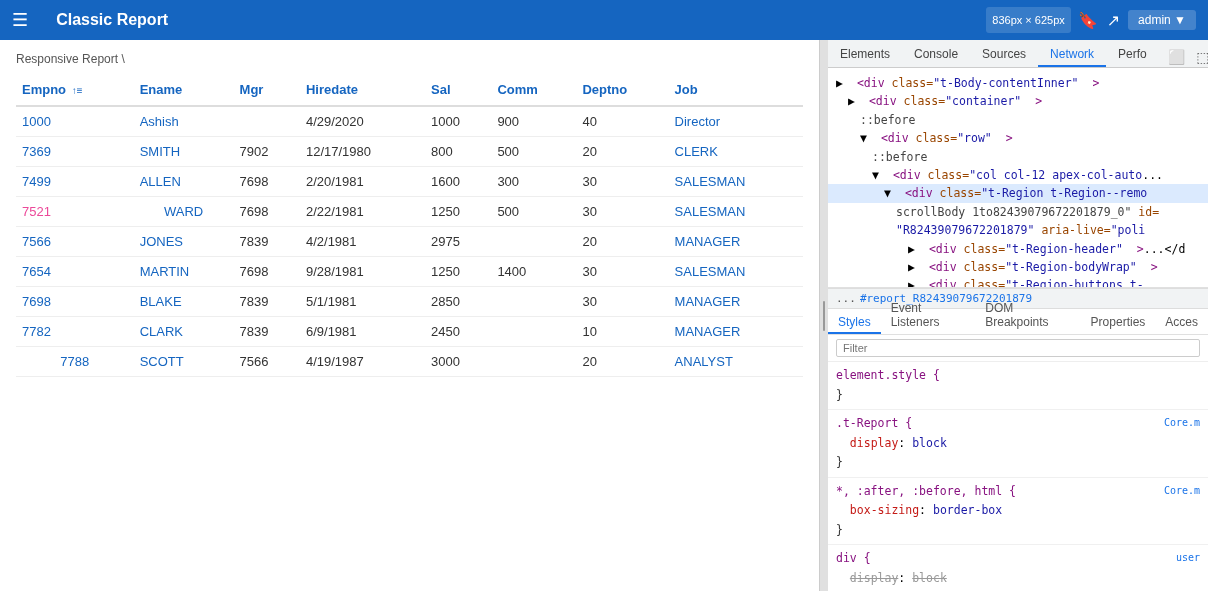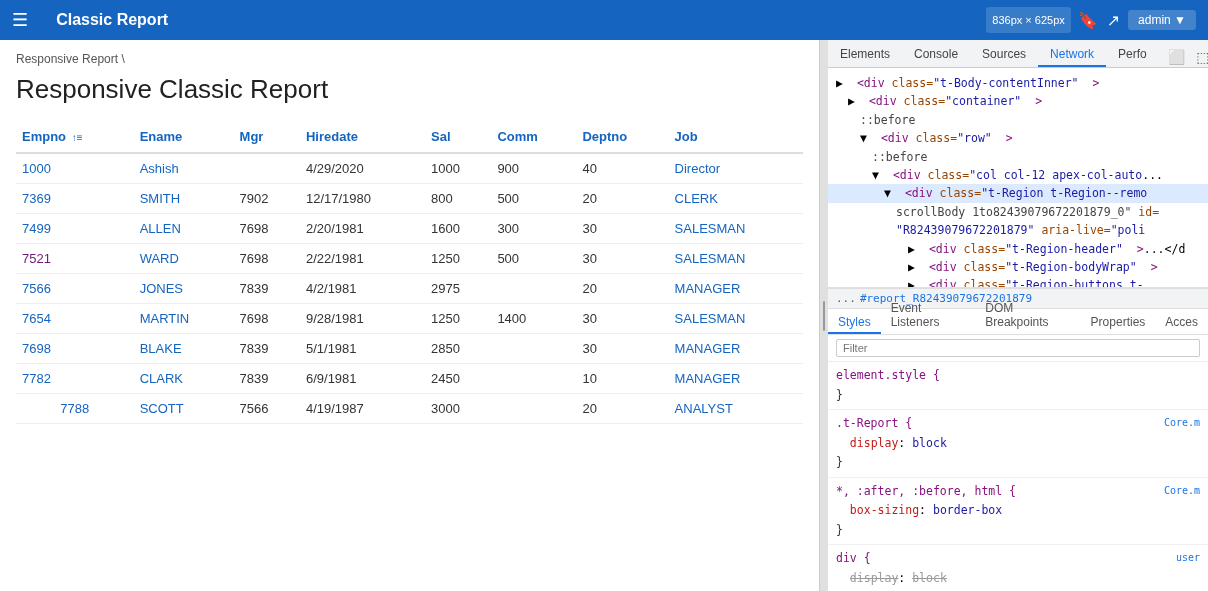--- a/index.html
+++ b/index.html
@@ -283,21 +283,20 @@
   </div>
 </div>
 
 <div class="main-split">
 
   <div class="report-panel">
     <div class="breadcrumb">
       <span>Responsive Report</span>
       <span> \ </span>
     </div>
-    <div class="report-title">Responsive Classic Report</div>
     <table class="report-table">
       <thead>
         <tr>
           <th>Empno <span class="sort-icon">↑≡</span></th>
           <th>Ename</th>
           <th>Mgr</th>
           <th>Hiredate</th>
           <th>Sal</th>
           <th>Comm</th>
           <th>Deptno</th>
@@ -329,22 +328,22 @@
             <td style="color: rgb(21, 101, 192);">7499</td>
             <td style="color: rgb(21, 101, 192);">ALLEN</td>
             <td>7698</td>
             <td>2/20/1981</td>
             <td>1600</td>
             <td>300</td>
             <td>30</td>
             <td style="color: rgb(21, 101, 192);">SALESMAN</td>
           </tr>
           <tr>
-            <td style="color: #701a75;">7521</td>
-            <td style="color: rgb(21, 101, 192);">WARD</td>
+            <td style="color: #ec4899;">7521</td>
+            <td style="color: rgb(21, 101, 192); text-align: center;">WARD</td>
             <td>7698</td>
             <td>2/22/1981</td>
             <td>1250</td>
             <td>500</td>
             <td>30</td>
             <td style="color: rgb(21, 101, 192);">SALESMAN</td>
           </tr>
           <tr>
             <td style="color: rgb(21, 101, 192);">7566</td>
             <td style="color: rgb(21, 101, 192);">JONES</td>

